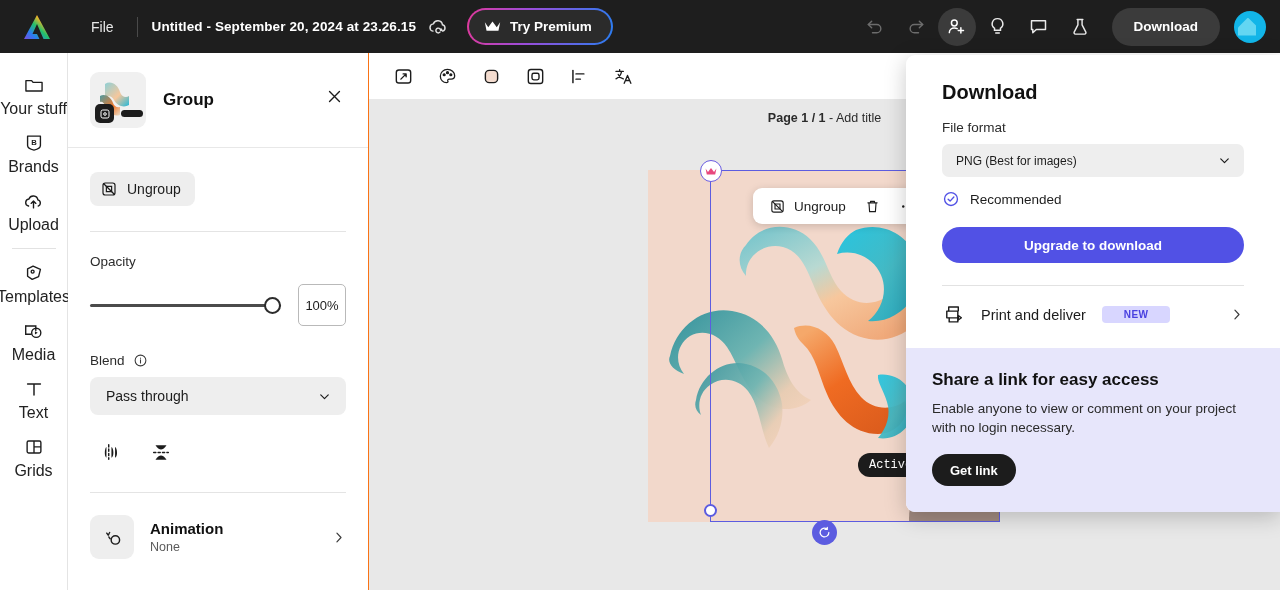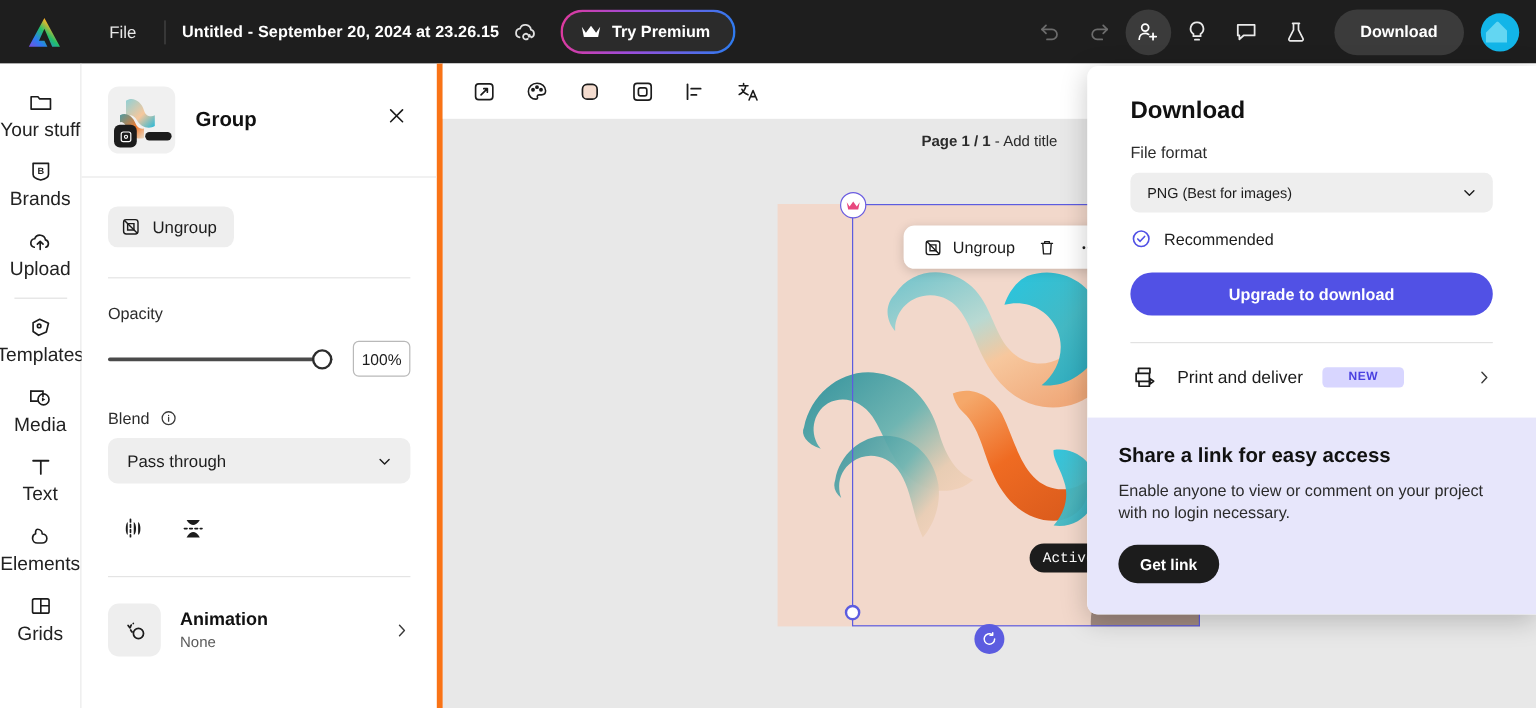--- a/index.html
+++ b/index.html
@@ -68,21 +68,21 @@
   .rail-item {
     width: 68px; padding: 9px 0 6px; display: flex; flex-direction: column;
     align-items: center; gap: 5px; cursor: pointer;
   }
   .rail-item .lbl { font-size: 16px; color: #222; line-height: 1; }
   .rail-div { width: 44px; height: 1px; background: #e2e2e2; margin: 9px 0 4px; }
 
   
   .props {
     position: absolute; top: 53px; left: 68px; width: 301px; height: 537px;
-    background: #fff; border-right: 5px solid #f97316;
+    background: #fff; border-right: 1px solid #f97316;
   }
   .props-head {
     height: 95px; display: flex; align-items: center; padding: 0 22px;
     border-bottom: 1px solid #e8e8e8; position: relative;
   }
   .thumb {
     width: 56px; height: 56px; border-radius: 9px; background: #f0f0f0;
     position: relative; overflow: hidden; flex: none;
   }
   .thumb-badge {
@@ -109,21 +109,21 @@
   .hr { height: 1px; background: #e4e4e4; margin: 25px 0 0; }
   .sec-label { font-size: 13.5px; color: #2c2c2c; margin-bottom: 15px; }
   .opacity-row { display: flex; align-items: center; gap: 17px; }
   .slider { flex: 1; position: relative; height: 18px; display: flex; align-items: center; cursor: pointer; }
   .slider-track { width: 100%; height: 3px; background: #4b4b4b; border-radius: 2px; }
   .slider-thumb {
     position: absolute; right: 0; width: 17px; height: 17px; border-radius: 50%;
     background: #fff; border: 2px solid #2c2c2c;
   }
   .opacity-val {
-    width: 48px; height: 30px; border: 1px solid #b9b9b9; border-radius: 5px;
+    width: 48px; height: 42px; border: 1px solid #b9b9b9; border-radius: 5px;
     display: flex; align-items: center; justify-content: center;
     font-size: 13px; color: #1c1c1c; background: #fff; cursor: text;
   }
   .blend-label-row { display: flex; align-items: center; gap: 8px; margin-bottom: 9px; }
   .select-box {
     height: 38px; background: #eeeeee; border-radius: 8px; border: none; width: 100%;
     display: flex; align-items: center; justify-content: space-between;
     padding: 0 14px 0 16px; font-size: 14px; color: #1c1c1c; cursor: pointer;
     font-family: "Liberation Sans", sans-serif;
   }
@@ -367,26 +367,20 @@
         <circle cx="15" cy="14" r="5"></circle>
         <path d="M13.6 12.2l3 1.8-3 1.8z" fill="#1c1c1c" stroke="none"></path>
       </svg>
       <div class="lbl">Media</div>
     </div>
     <div class="rail-item">
       <svg width="22" height="22" viewBox="0 0 24 24" fill="none" stroke="#1c1c1c" stroke-width="1.6">
         <path d="M5 6.5h14M12 6.5v12" stroke-linecap="round"></path>
       </svg>
       <div class="lbl">Text</div>
-    </div>
-    <div class="rail-item">
-      <svg width="22" height="22" viewBox="0 0 24 24" fill="none" stroke="#1c1c1c" stroke-width="1.5">
-        <path d="M9 5.5c2.8 0 4.3 2.2 4.3 4.3 2.2 0 4.2 1.6 4.2 4.1 0 2.5-2 4.1-4.4 4.1H8.8C6.3 18 4.5 16 4.5 13.6c0-2 1.2-3.5 2.8-4C7 7.6 7.5 5.5 9 5.5z" stroke-linejoin="round"></path>
-      </svg>
-      <div class="lbl">Elements</div>
     </div>
     <div class="rail-item">
       <svg width="22" height="22" viewBox="0 0 24 24" fill="none" stroke="#1c1c1c" stroke-width="1.5">
         <rect x="4.5" y="5.5" width="15" height="13" rx="1.6"></rect>
         <path d="M12 5.5v13M12 11.8h7.5"></path>
       </svg>
       <div class="lbl">Grids</div>
     </div>
   </div>
 

